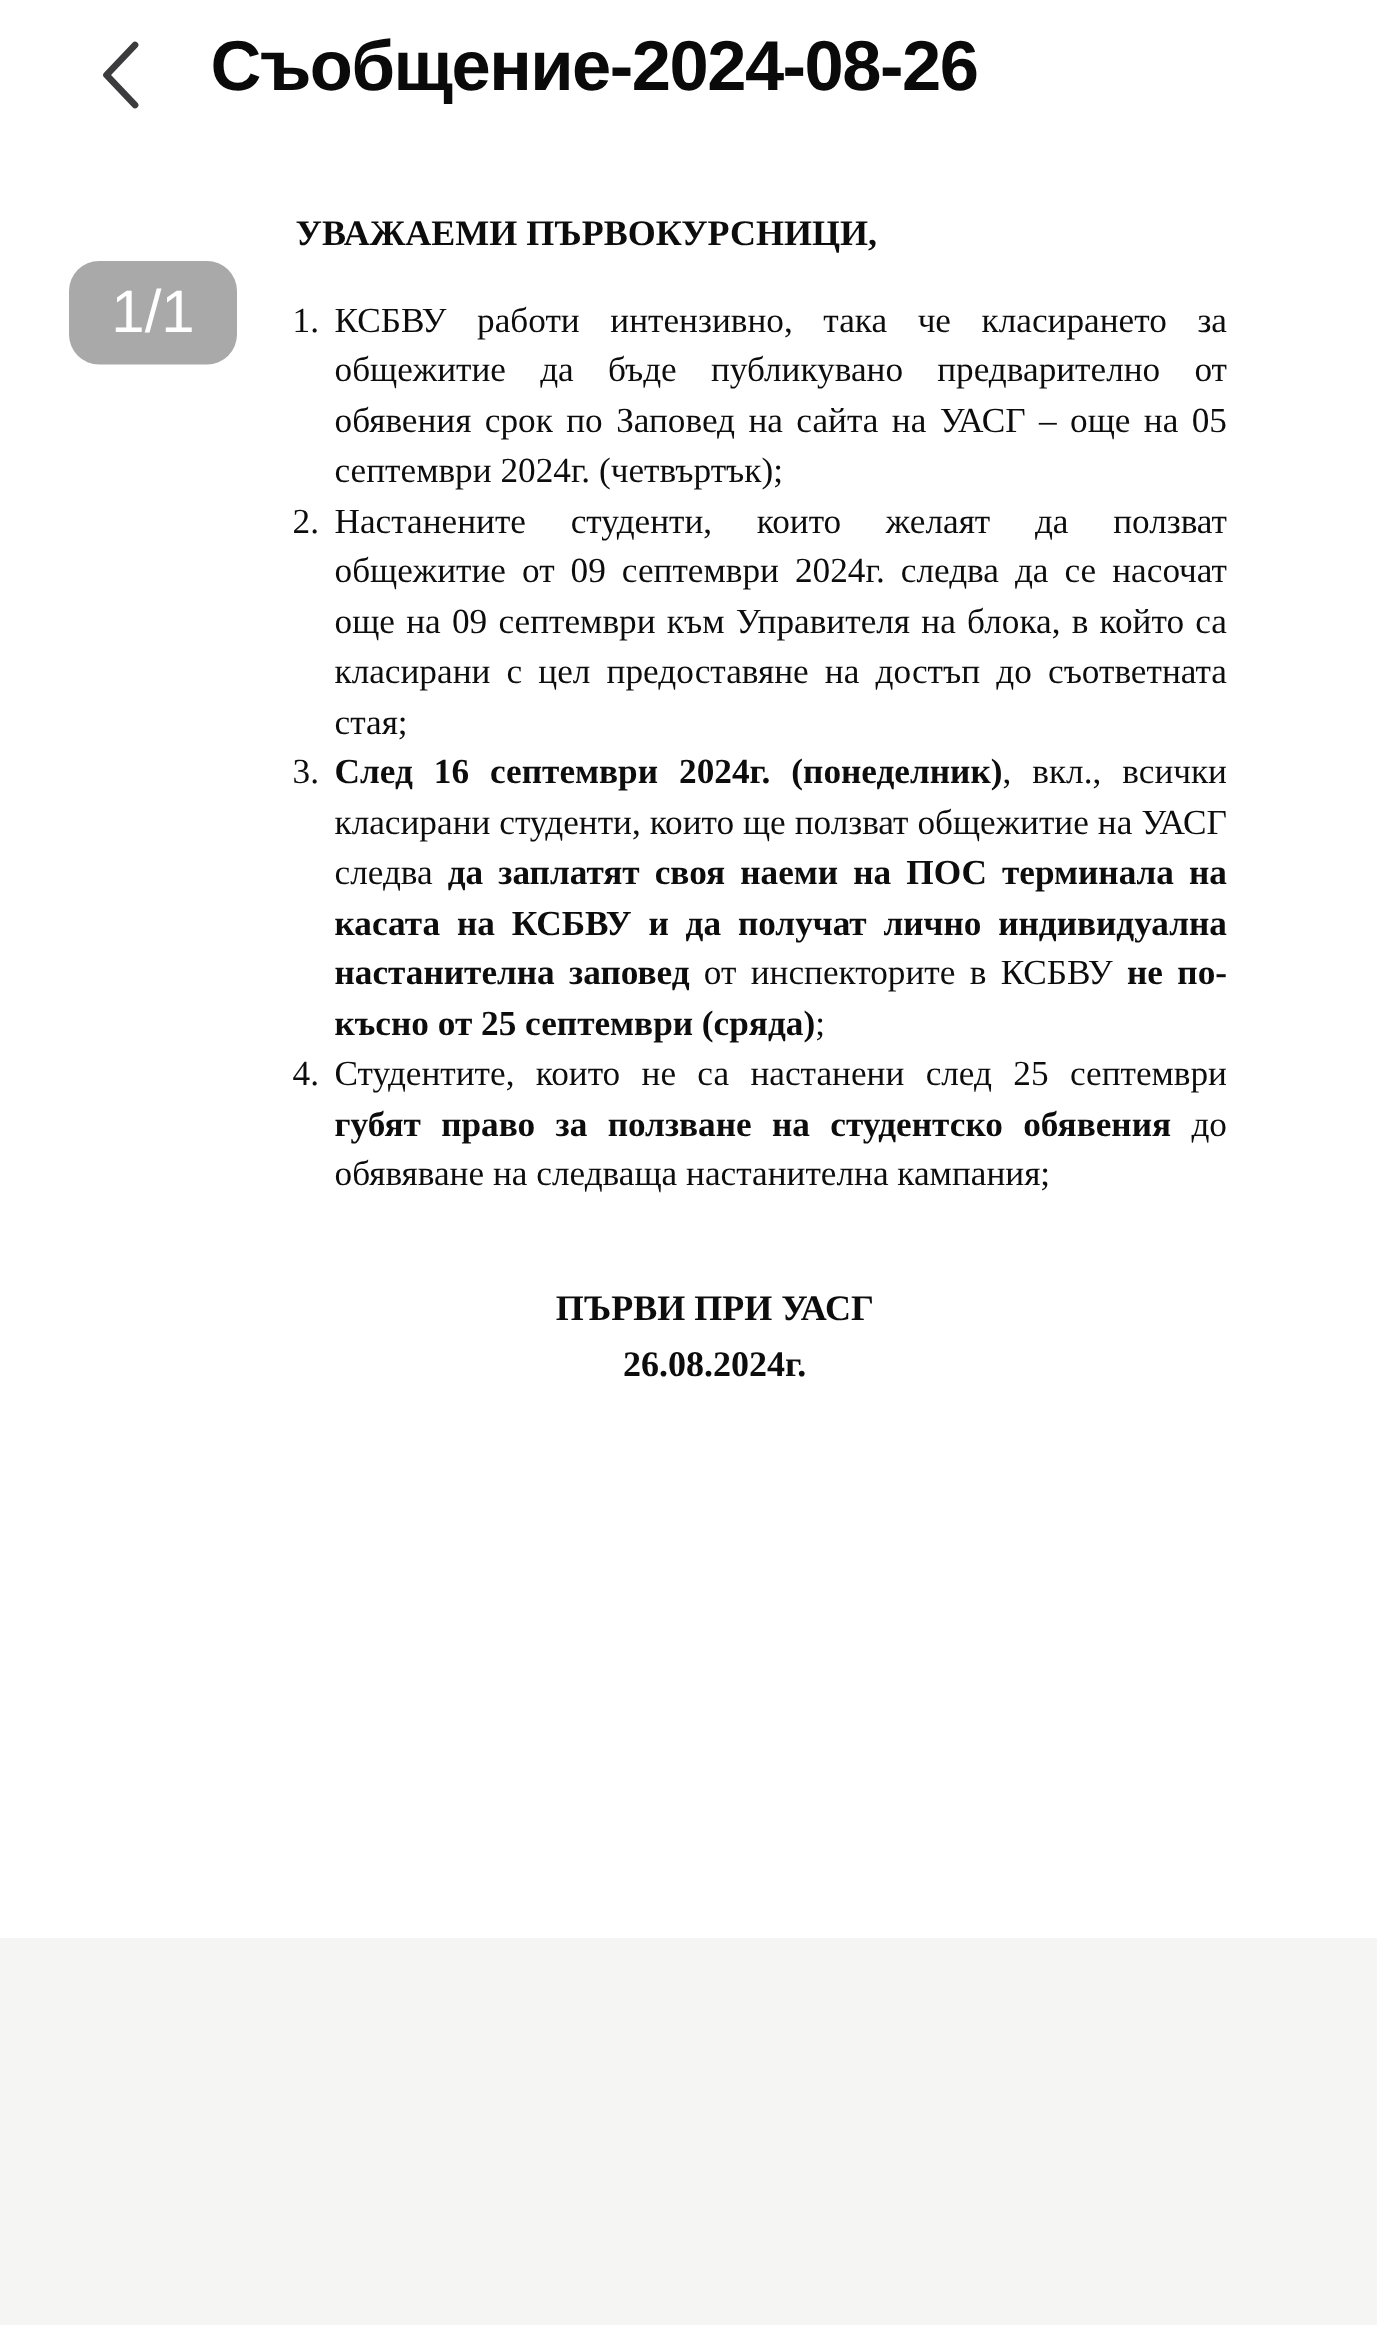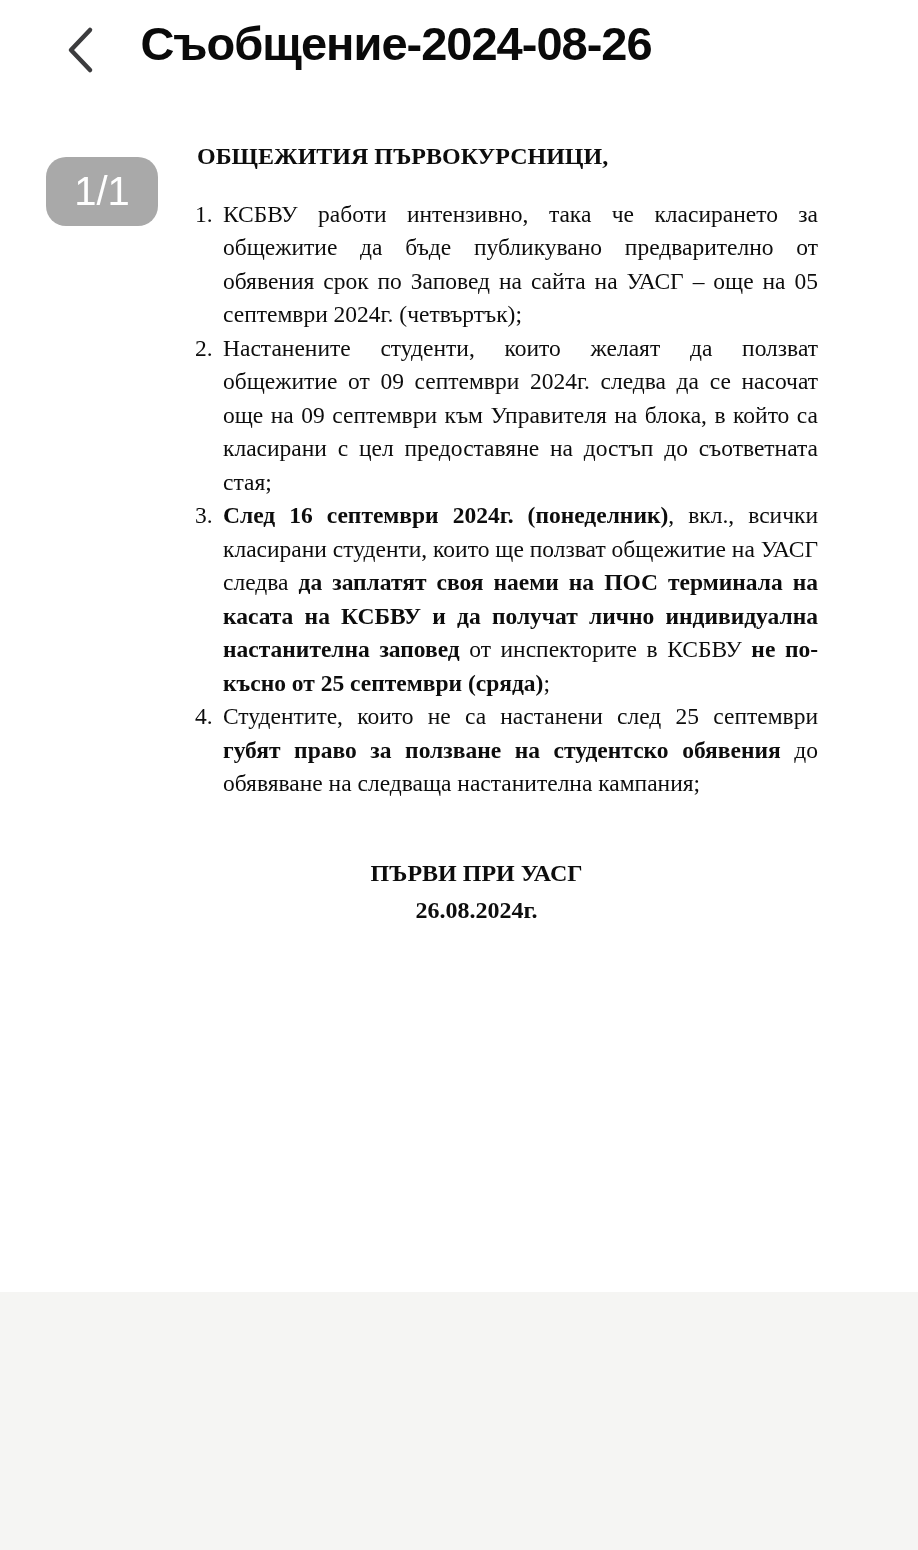--- a/index.html
+++ b/index.html
@@ -41,21 +41,21 @@
     text-align: center;
     font-family: "Liberation Sans", sans-serif;
     font-weight: 700;
     font-size: 47px;
     letter-spacing: -1px;
     color: #0a0a0a;
     white-space: nowrap;
   }
   .page-badge {
     position: absolute;
-    left: 46px; top: 157px;
+    left: 46px; top: 174px;
     width: 112px; height: 69px;
     background: #a9a9a9;
     border-radius: 20px;
     color: #ffffff;
     font-family: "Liberation Sans", sans-serif;
     font-size: 40px;
     display: flex;
     align-items: center;
     justify-content: center;
     z-index: 5;
@@ -141,21 +141,21 @@
 </div>
 
 <div class="page-badge">
   <span>1/1</span>
 </div>
 
 <div class="doc">
 
 
 
-  <p class="salutation">ОБЩЕЖИТИЯ ПЪРВОКУРСНИЦИ,</p>
+  <p class="salutation">УВАЖАЕМИ ПЪРВОКУРСНИЦИ,</p>
 
 
   <div class="num-list">
     <div class="list-item">
       <span class="list-num">1.</span>
       <span><span>КСБВУ работи интензивно, така че класирането за общежитие да бъде публикувано предварително от обявения срок по Заповед на сайта на УАСГ – още на 05 септември 2024г. (четвъртък);</span></span>
     </div>
     <div class="list-item">
       <span class="list-num">2.</span>
       <span><span>Настанените студенти, които желаят да ползват общежитие от 09 септември 2024г. следва да се насочат още на 09 септември към Управителя на блока, в който са класирани с цел предоставяне на достъп до съответната стая;</span></span>

